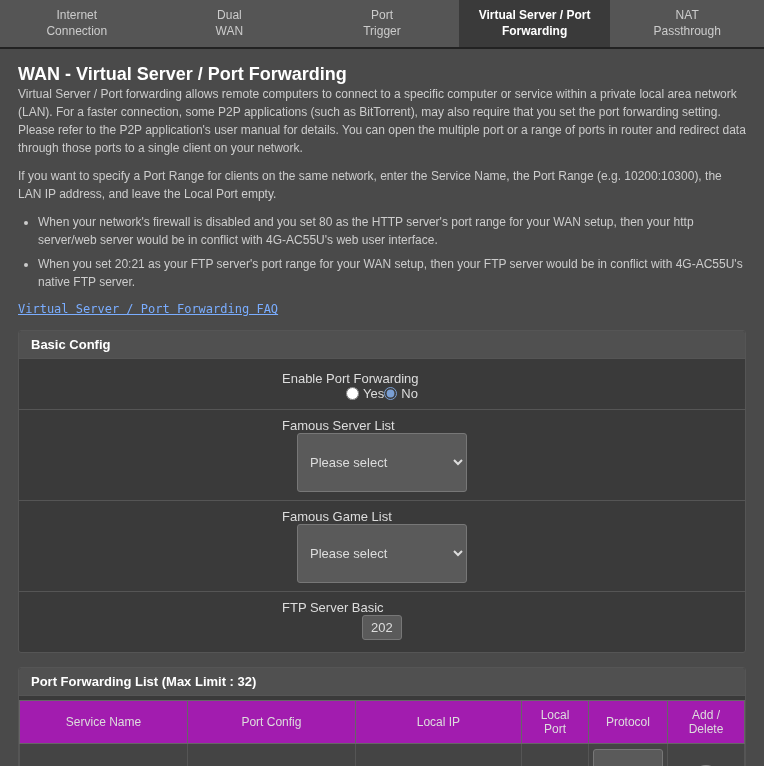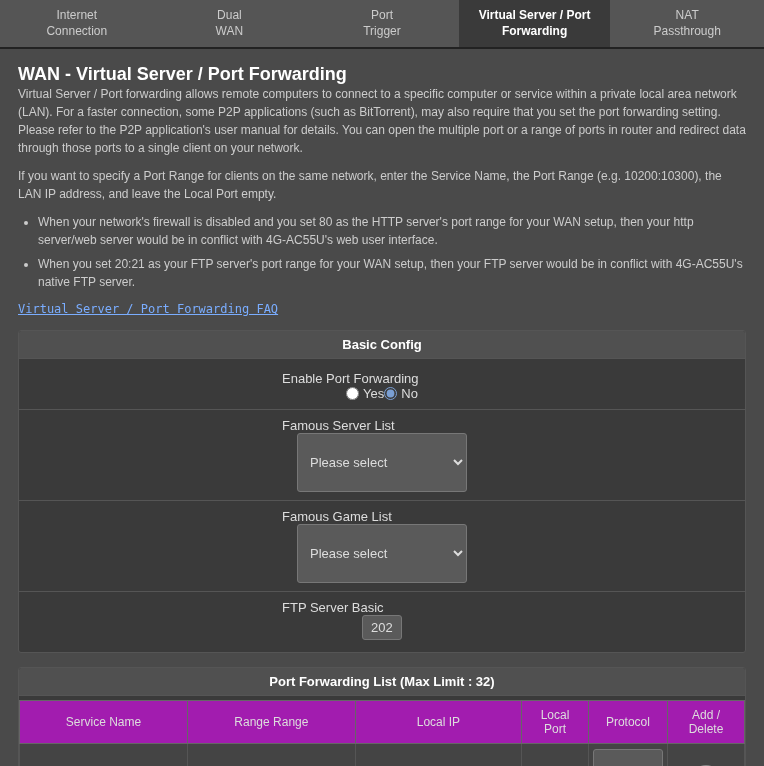--- a/index.html
+++ b/index.html
@@ -85,21 +85,20 @@
       margin-bottom: 14px;
     }
     .panel-header {
       background: #505050;
       padding: 6px 12px;
       font-size: 13px;
       font-weight: bold;
       color: #fff;
       border-bottom: 1px solid #555;
       border-radius: 2px 2px 0 0;
-      text-align: center;
     }
     .panel-body {
       padding: 4px 0;
     }
 
     
     .form-row {
       display: flex;
       align-items: center;
       padding: 8px 14px;
@@ -340,21 +339,21 @@
   </div>
 
   
   <div class="panel">
     <div class="panel-header">Port Forwarding List (Max Limit : 32)</div>
     <div class="panel-body">
       <table class="pf-table">
         <thead>
           <tr>
             <th>Service Name</th>
-            <th>Range Range</th>
+            <th>Port Config</th>
             <th>Local IP</th>
             <th>Local Port</th>
             <th>Protocol</th>
             <th>Add / Delete</th>
           </tr>
         </thead>
         <tbody>
           <tr>
             <td>
               <input type="text" value="" style="">

